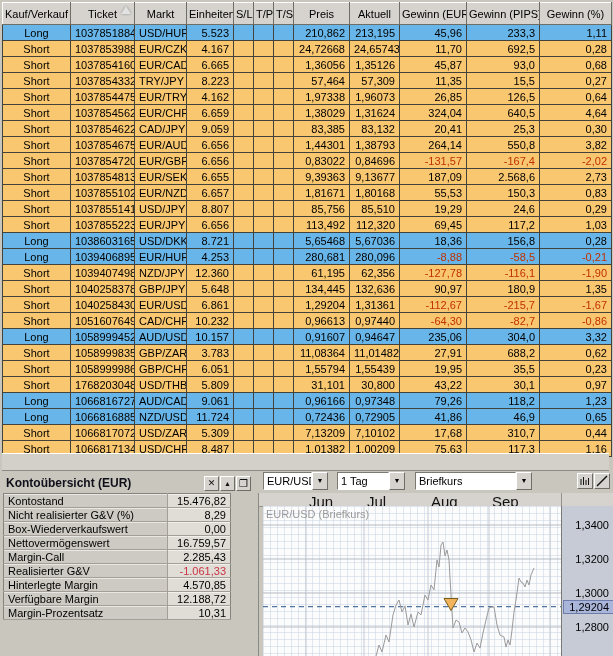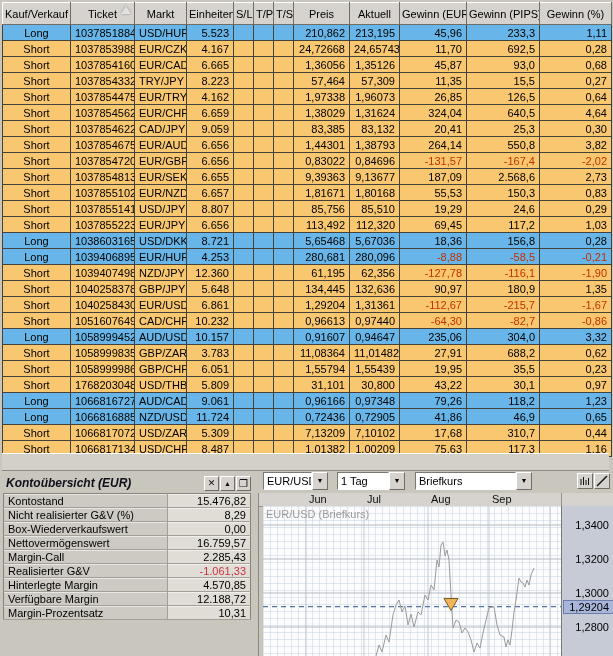--- a/index.html
+++ b/index.html
@@ -33,29 +33,29 @@
     border-bottom:8px solid #e2e2e2;
     filter:drop-shadow(0 0 1px #8a8a8a);
   }
   .table-footer-strip{
     position:absolute;left:2px;top:453px;width:607px;height:16px;
     background:#d3d0c9;border-top:1px solid #ffffff;border-bottom:1px solid #8d8a83;
   }
   
   .account-panel{position:absolute;left:3px;top:473px;width:250px;}
   .panel-header{height:20px;display:flex;align-items:center;}
-  .panel-title{font-weight:bold;font-size:12px;color:#10101a;padding-left:3px;font-style:italic;}
+  .panel-title{font-weight:bold;font-size:12px;color:#10101a;padding-left:3px;}
   .win-btn{
     margin-left:1px;width:15px;height:15px;line-height:13px;text-align:center;
     background:#d6d3ce;font-size:9px;font-weight:bold;color:#111;
     border:1px solid;border-color:#ffffff #6e6e66 #6e6e66 #ffffff;
     box-sizing:border-box;cursor:default;
   }
   .btn-group{margin-left:auto;display:flex;margin-right:2px;}
-  table.account{border-collapse:collapse;width:248px;border:1px solid #86837c;}
+  table.account{border-collapse:collapse;width:228px;border:1px solid #86837c;}
   table.account td{
     height:13px;padding:0 4px;border-bottom:1px solid #a39f98;
     box-shadow:inset 0 1px 0 rgba(255,255,255,.55);
     white-space:nowrap;overflow:hidden;
   }
   td.acc-label{background:#cdcac3;width:155px;border-right:1px solid #a39f98;}
   td.acc-value{background:#e0ddd6;text-align:right;}
   .neg2{color:#cc3344;}
   
   .chart-panel{position:absolute;left:258px;top:472px;width:355px;height:184px;}
@@ -75,21 +75,21 @@
     border:1px solid;border-color:#ffffff #6e6e66 #6e6e66 #ffffff;box-sizing:border-box;
   }
   .chart-box{
     position:absolute;left:0;top:21px;width:355px;height:163px;
     border-left:1px solid #8a8a82;box-sizing:border-box;
   }
   .month-strip{
     position:relative;height:13px;background:#d6d3ce;
     border-bottom:1px solid #96938c;overflow:hidden;
   }
-  .month-label{position:absolute;top:0;font-size:11px;color:#111;}
+  .month-label{position:absolute;top:0;font-size:15px;color:#111;}
   .month-sep{position:absolute;top:0;left:302px;width:1px;height:13px;background:#96938c;}
   .plot{
     position:absolute;left:4px;top:13px;width:298px;height:150px;
     background-color:#fcfcfd;
     background-image:
       repeating-linear-gradient(to right, rgba(198,210,226,.5) 0 1px, transparent 1px 7px),
       repeating-linear-gradient(to bottom, rgba(198,210,226,.5) 0 1px, transparent 1px 7px);
     overflow:hidden;
   }
   .series-label{position:absolute;left:3px;top:2px;color:#9a9a9a;font-size:11px;z-index:3;}

